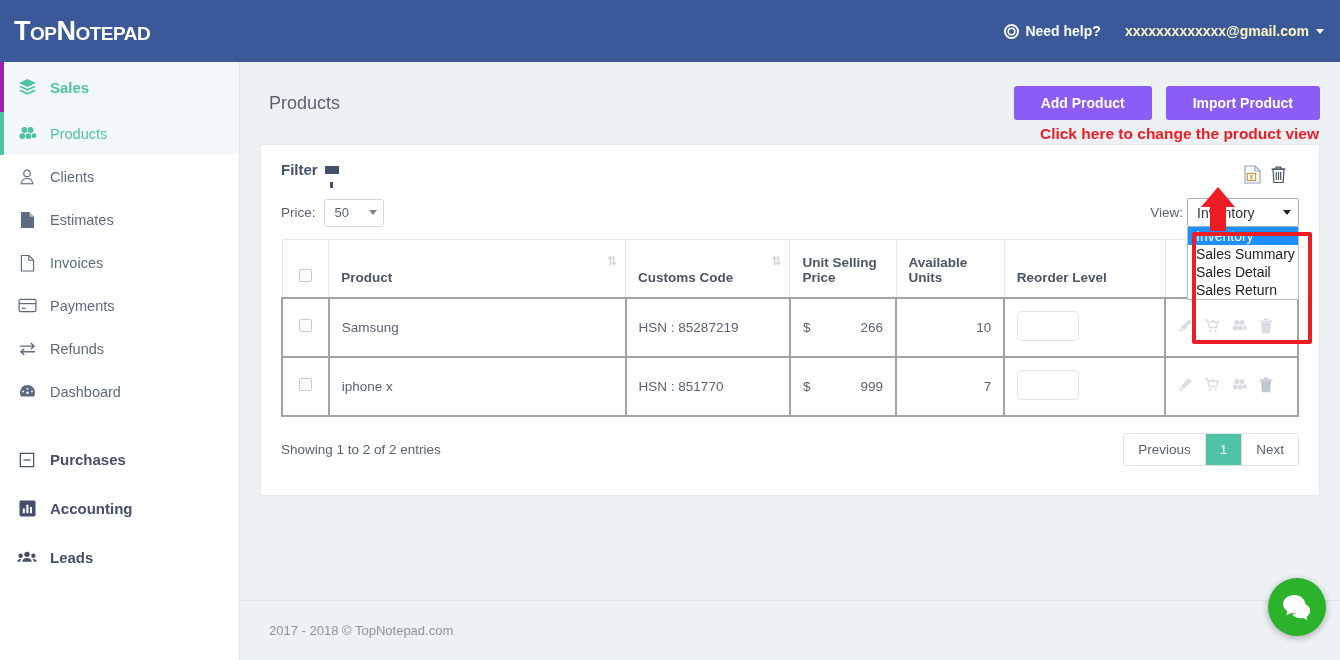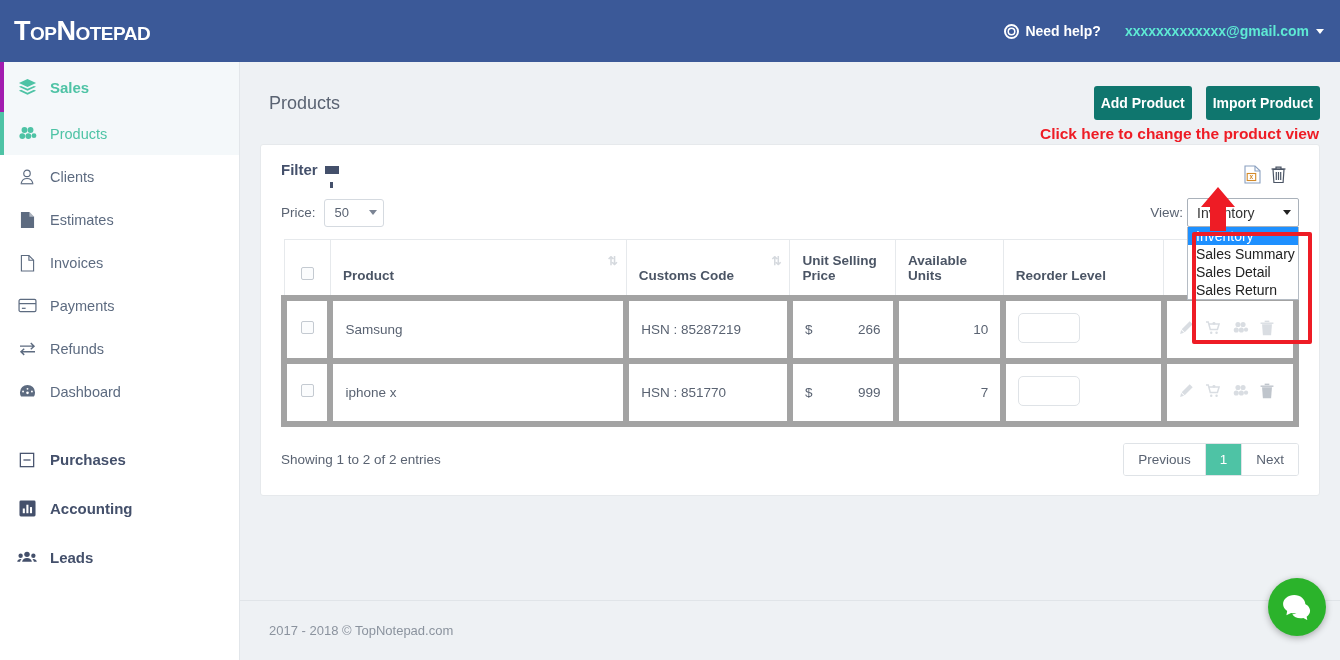--- a/index.html
+++ b/index.html
@@ -30,21 +30,21 @@
   .lifering {
     width: 15px; height: 15px; border-radius: 50%;
     border: 2px solid #fff; position: relative; display: inline-block;
   }
   .lifering::before {
     content: ""; position: absolute; left: 3px; top: 3px;
     width: 5px; height: 5px; border-radius: 50%; background: #3b5998;
     box-shadow: 0 0 0 1.5px #fff;
   }
   .useremail {
-    color: #5eead4; font-size: 14px; font-weight: bold;
+    color: #fef9c3; font-size: 14px; font-weight: bold;
     display: flex; align-items: center; gap: 7px;
   }
   .caret-d {
     width: 0; height: 0; border-left: 4px solid transparent;
     border-right: 4px solid transparent; border-top: 5px solid #fff;
   }
 
   
   .sidebar {
     position: absolute; top: 62px; left: 0; width: 240px; height: 598px;
@@ -82,22 +82,22 @@
     position: absolute; top: 62px; left: 240px;
     width: 1100px; height: 538px; background: #eef1f4;
   }
   .page-head {
     display: flex; align-items: center; justify-content: space-between;
     padding: 24px 20px 0 29px;
   }
   .page-title { font-size: 18px; color: #5a6372; }
   .hdr-btns { display: flex; gap: 14px; }
   .btn-green {
-    background: #0f766e; color: #fff; border: none; border-radius: 3px;
-    font-size: 14px; font-weight: bold; padding: 9px 7px; cursor: pointer;
+    background: #8b5cf6; color: #fff; border: none; border-radius: 3px;
+    font-size: 14px; font-weight: bold; padding: 9px 27px; cursor: pointer;
     font-family: "Liberation Sans", sans-serif;
   }
 
   
   .card {
     position: relative; margin: 24px 20px 0 20px; background: #fff;
     border: 1px solid #e6e9ec; border-radius: 3px; height: 352px;
   }
   .card-top { display: flex; align-items: flex-start; justify-content: space-between;
     padding: 16px 32px 0 20px; }
@@ -158,21 +158,21 @@
   .red-arrow { position: absolute; z-index: 55; }
 
   
   table.grid { width: calc(100% - 40px); margin: 12px 20px 0 20px; border-collapse: collapse; }
   table.grid th {
     border: 1px solid #e6e9ec; font-size: 13.5px; color: #4b5565;
     font-weight: bold; text-align: left; vertical-align: bottom;
     padding: 10px 12px 12px 12px; height: 58px; position: relative;
   }
   table.grid td {
-    border: 6px solid #a3a3a3; font-size: 13.5px; color: #5a6372;
+    border: 2px solid #a3a3a3; font-size: 13.5px; color: #5a6372;
     padding: 12px; height: 54px; vertical-align: middle;
   }
   .cb {
     width: 13px; height: 13px; border: 1px solid #c4cad1;
     border-radius: 2px; background: #fbfcfd; display: inline-block;
   }
   .col-cb { width: 44px; text-align: center !important; }
   .sort-ico {
     position: absolute; right: 8px; top: 14px; color: #d5d9de; font-size: 12px;
   }

